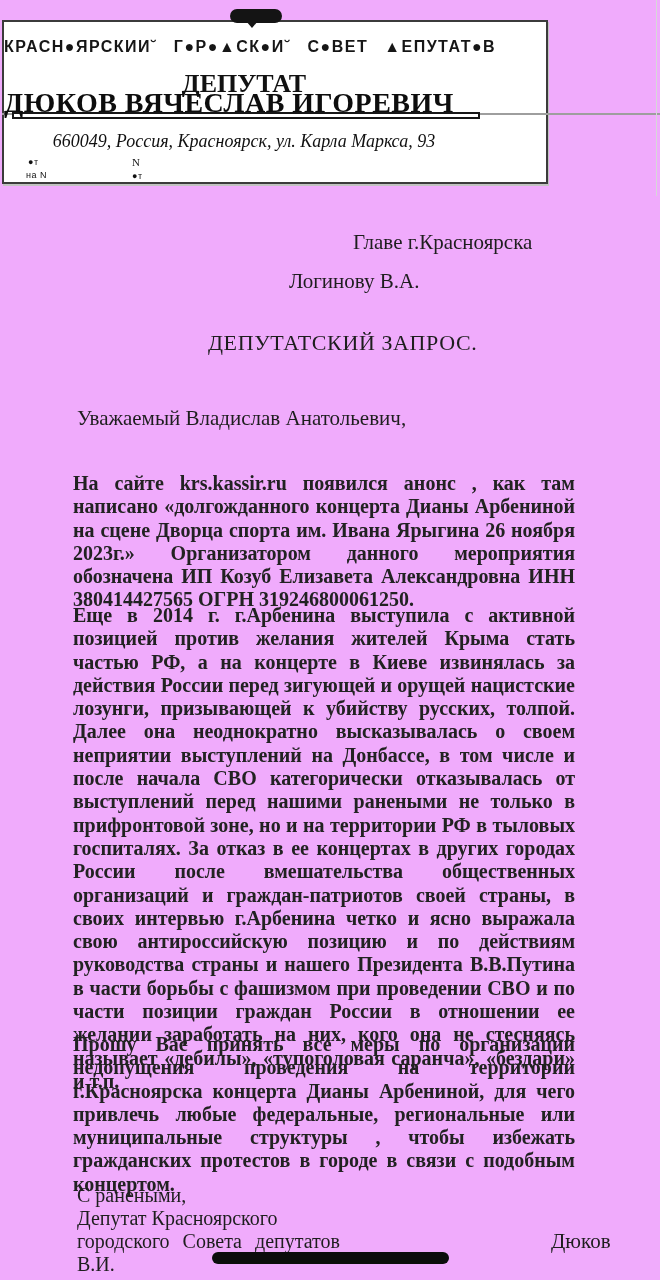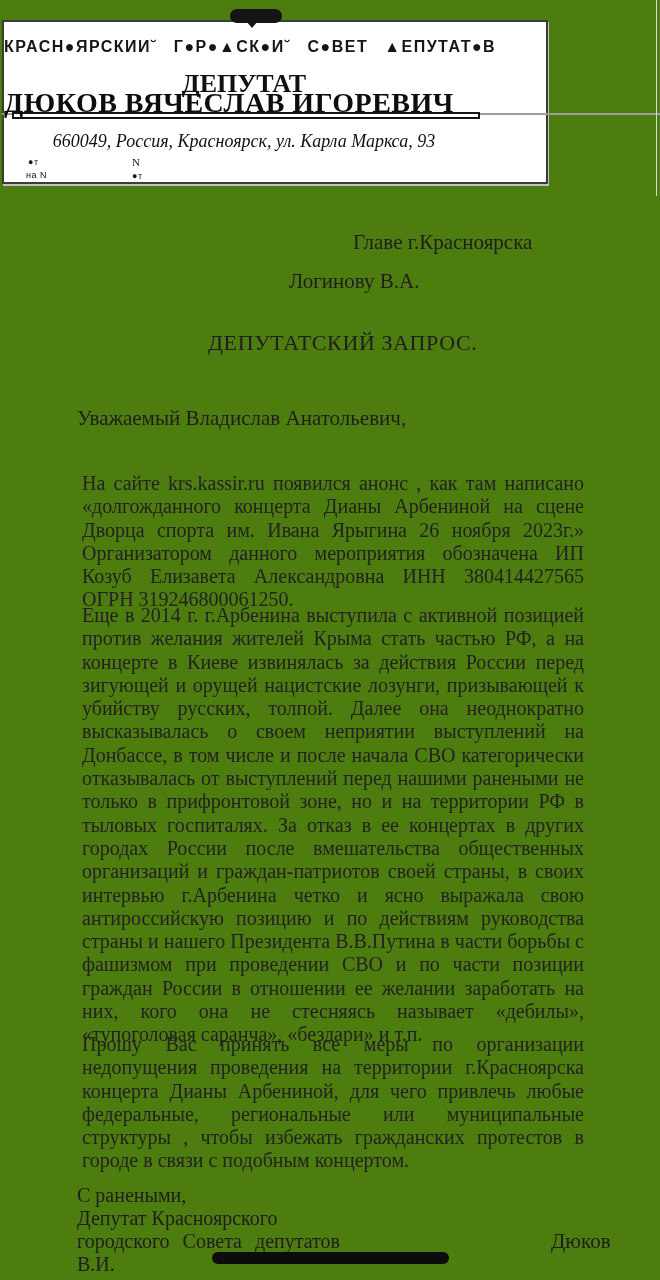--- a/index.html
+++ b/index.html
@@ -1,21 +1,21 @@
 <!DOCTYPE html>
 <html><head>
 <meta charset="utf-8">
 <style>
   html,body{margin:0;padding:0;background:#ffffff;}
   body{
     width:660px;height:1280px;position:relative;overflow:hidden;
     font-family:"Liberation Serif", serif;color:#1e1e1e;
     -webkit-font-smoothing:antialiased;
   }
-  .page{position:absolute;inset:0;background:#4d7c0f;}
+  .page{position:absolute;inset:0;background:#f0abfc;}
 
   
   .lh-box{
     position:absolute;left:2px;top:20px;width:546px;height:164px;
     border:2px solid #3b3b3b;box-sizing:border-box;background:#fff;
     box-shadow:1px 2px 0 #c2c2c2;
   }
   .lh-grayline{position:absolute;left:0;top:113px;width:660px;height:2px;background:#9e9e9e;}
   .lh-redaction{
     position:absolute;left:230px;top:9px;width:52px;height:14px;
@@ -49,22 +49,22 @@
   .edge-line{position:absolute;left:656px;top:0;width:1px;height:196px;background:#d7d7d7;}
 
   
   .abs{position:absolute;}
   .recipient-1{left:353px;top:230px;font-size:21px;}
   .recipient-2{left:289px;top:269px;font-size:21px;text-align:right;}
   .doc-title{left:208px;top:330px;font-size:22px;letter-spacing:0.6px;}
   .salutation{left:77px;top:406px;font-size:21px;}
 
   .para{
-    position:absolute;left:82px;width:502px;text-align:justify;
-    font-size:20px;line-height:23.3px;color:#222;
+    position:absolute;left:73px;width:502px;text-align:justify;
+    font-size:20px;line-height:23.3px;color:#222;font-weight:bold;
   }
   .para-1{top:472px;}
   .para-2{top:604px;}
   .para-3{top:1033px;}
 
   .closing-1{left:77px;top:1184px;font-size:20px;}
   .closing-2{left:77px;top:1207px;font-size:20px;}
   .closing-3l{left:77px;top:1230px;font-size:20px;word-spacing:8px;}
   .closing-3r{left:551px;top:1229px;font-size:21px;}
   .closing-4{left:77px;top:1253px;font-size:20px;}

